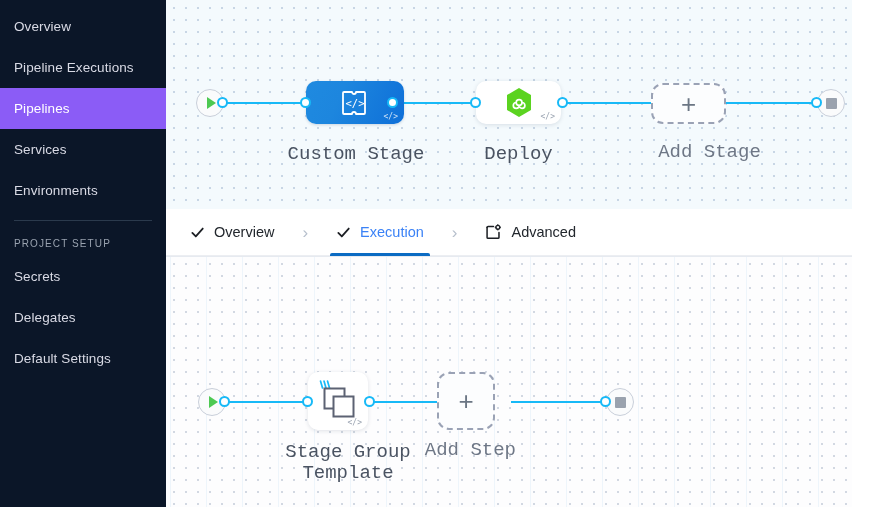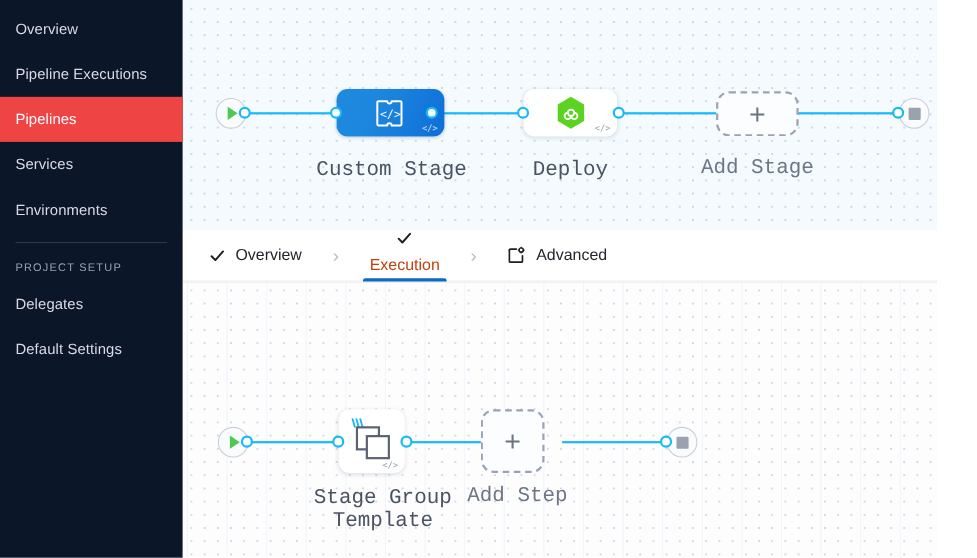--- a/index.html
+++ b/index.html
@@ -37,21 +37,21 @@
     display: flex;
     align-items: center;
     padding-left: 14px;
     color: #d9dae5;
     font-size: 13.5px;
     letter-spacing: .1px;
     box-sizing: border-box;
     cursor: pointer;
   }
   .nav-item.active {
-    background: #ef4444;
+    background: #8b5cf6;
     color: #ffffff;
   }
   .nav-divider {
     height: 1px;
     background: #2b3a4d;
     margin: 9px 14px 9px 14px;
   }
   .nav-section {
     color: #9aa3b0;
     font-size: 10px;
@@ -125,21 +125,21 @@
     display: flex;
     align-items: center;
     gap: 9px;
     height: 47px;
     position: relative;
     color: #22272d;
     font-size: 14.5px;
     cursor: pointer;
     padding: 0 2px;
   }
-  .tab.active { color: #c2410c; flex-direction: column; }
+  .tab.active { color: #3b82f6; }
   .tab.active::after {
     content: "";
     position: absolute;
     left: -4px;
     right: -4px;
     bottom: 0;
     height: 3px;
     background: #0b6bc3;
     border-radius: 2px 2px 0 0;
   }
@@ -282,20 +282,23 @@
     </div>
     <div class="nav-item">
       <span>Environments</span>
     </div>
 
     <div class="nav-divider"></div>
 
     <div class="nav-section">PROJECT SETUP</div>
 
     <div class="nav-item">
+      <span>Secrets</span>
+    </div>
+    <div class="nav-item">
       <span>Delegates</span>
     </div>
     <div class="nav-item">
       <span>Default Settings</span>
     </div>
   </nav>
 
   <div class="main">
 
     <div class="canvas canvas-top">
@@ -328,21 +331,21 @@
         </svg>
         <span class="codetag dark">&lt;/&gt;</span>
       </div>
       <div class="port" style="left:304px; top:97px;"></div>
       <div class="port" style="left:391px; top:97px;"></div>
       <div class="node-label" style="left:305px; top:144px; width:95px;">Deploy</div>
 
       <div class="stage-node stage-dashed" style="left:485px; top:83px; width:75px; height:41px;">
         <span class="plus-glyph">+</span>
       </div>
-      <div class="node-label label-dim" style="left:470px; top:142px; width:105px;">Add Stage</div>
+      <div class="node-label label-dim" style="left:491px; top:142px; width:105px;">Add Stage</div>
 
       <div class="port" style="left:645px; top:97px;"></div>
       <div class="terminal" style="left:651px; top:89px;">
         <div class="stop-sq"></div>
       </div>
     </div>
 
     <div class="tabbar">
       <div class="tab">
         <svg class="check" viewBox="0 0 16 16">

